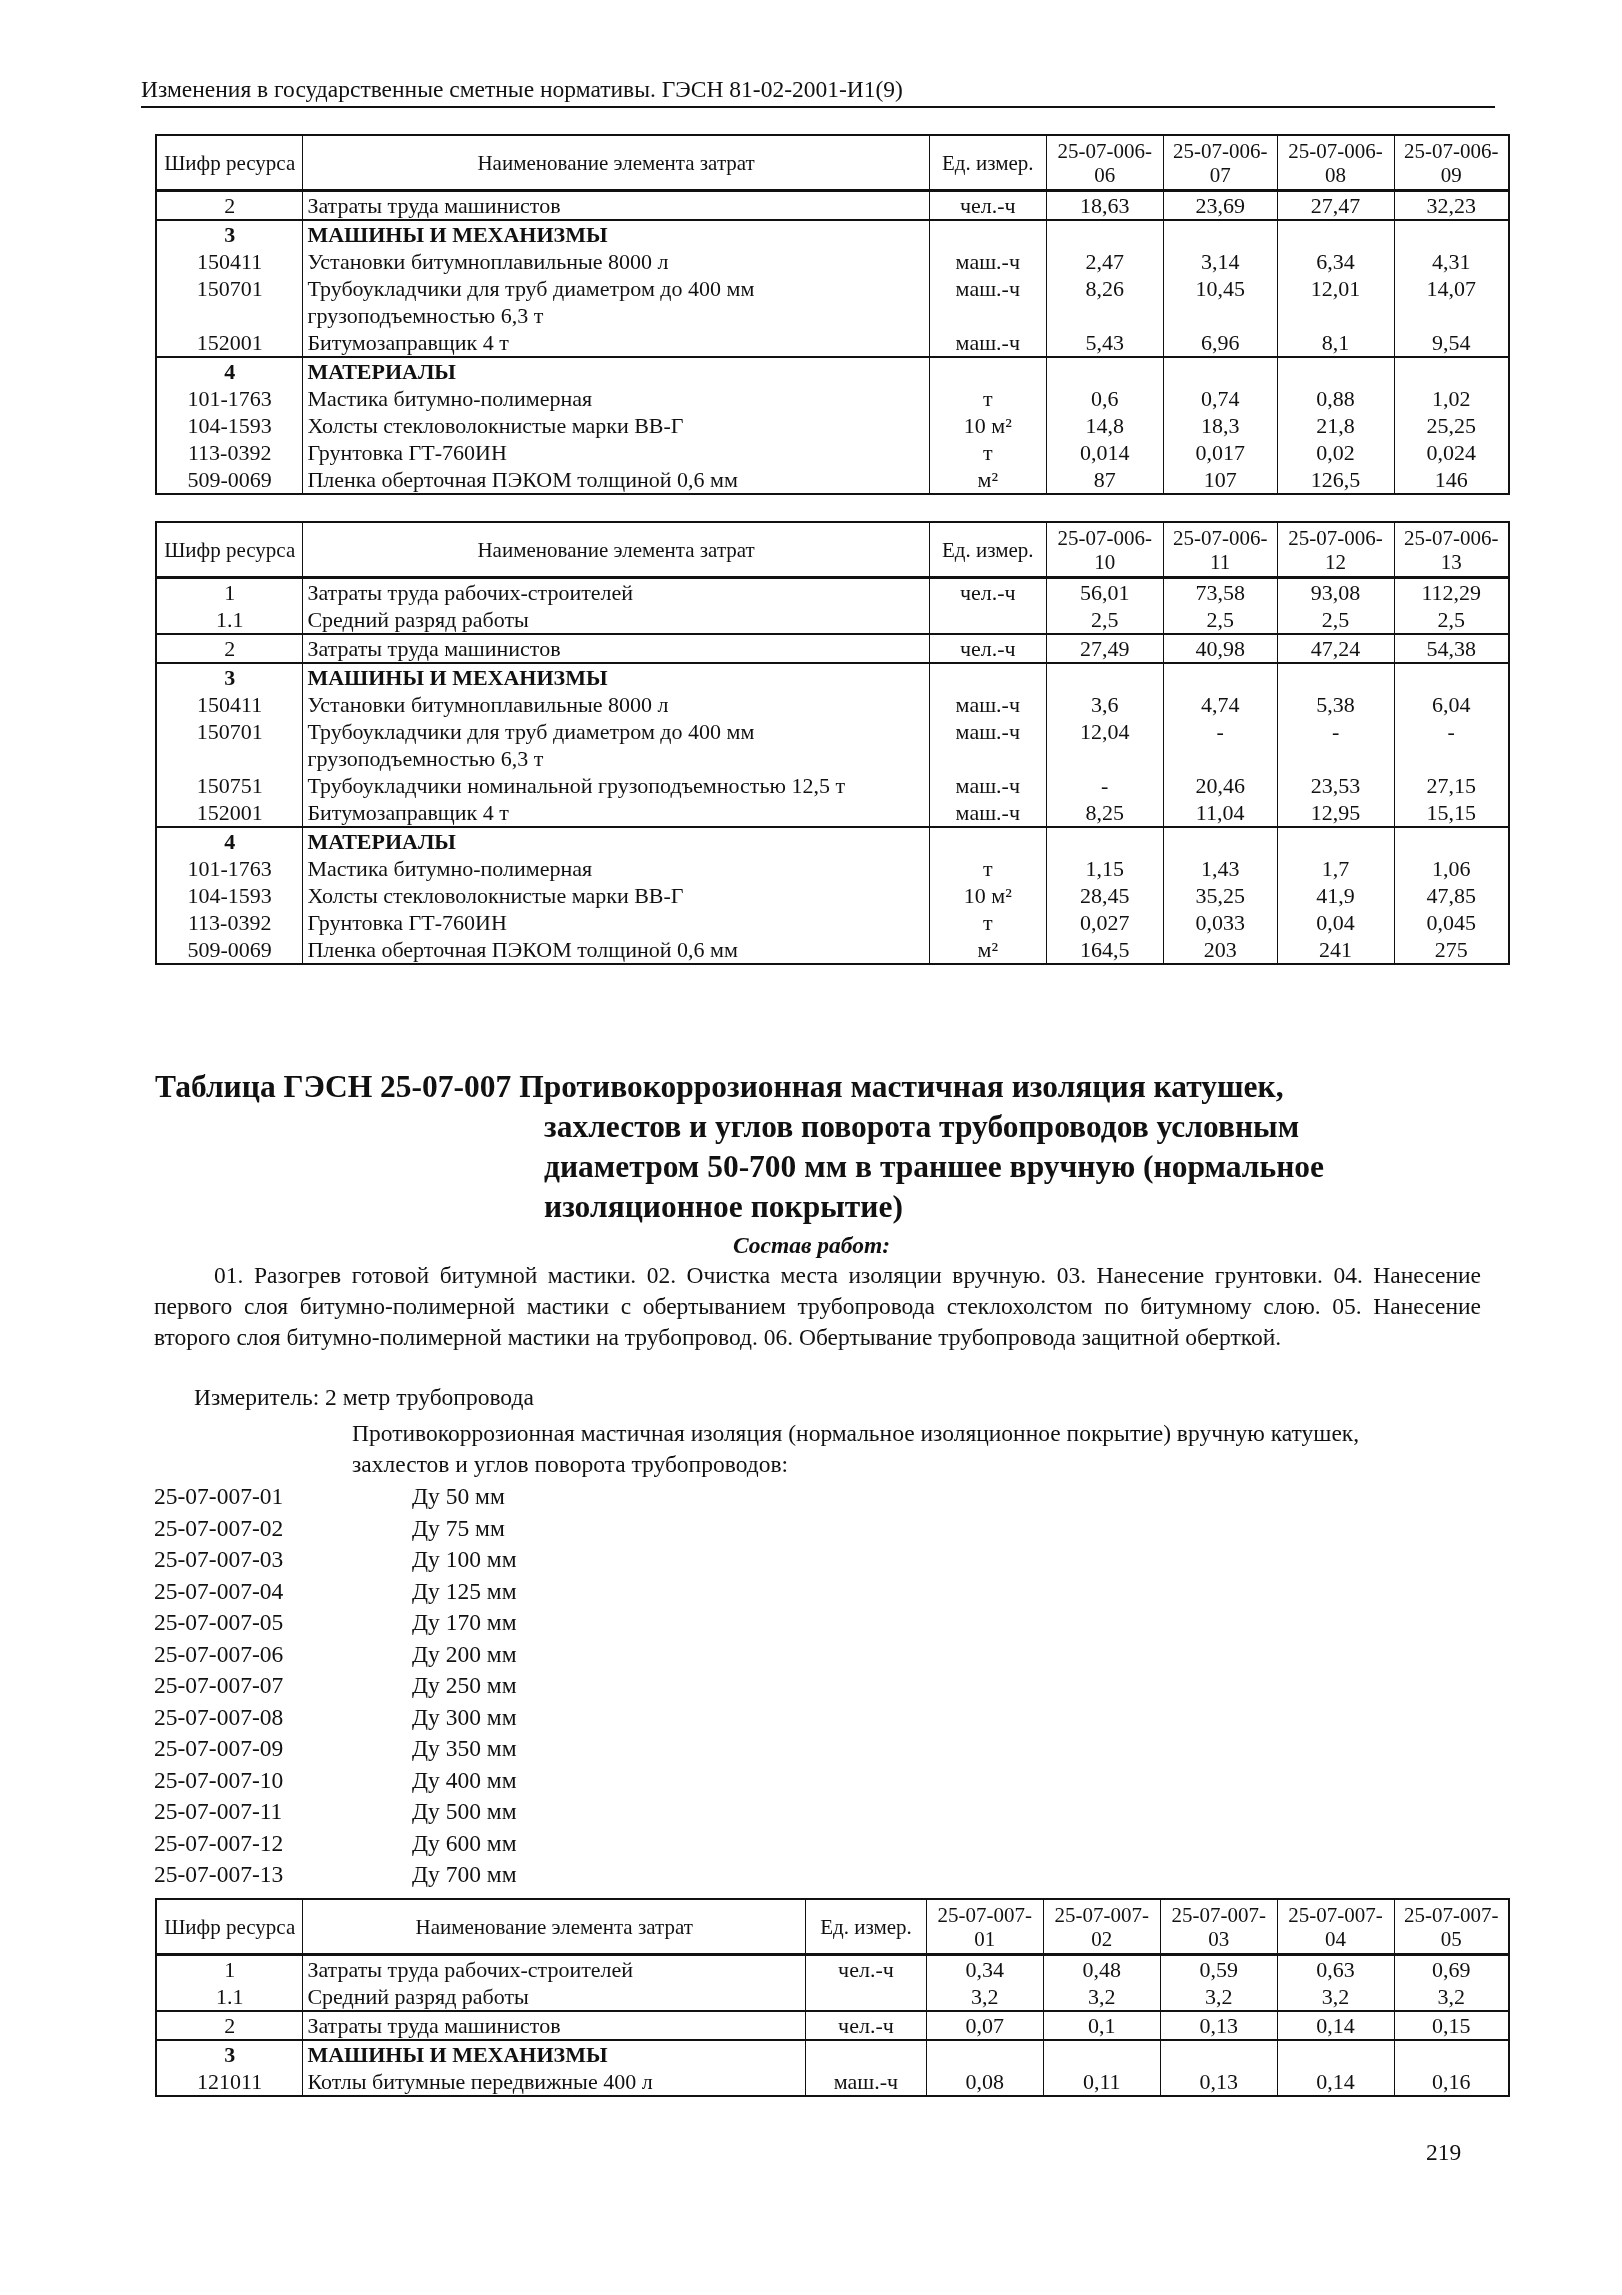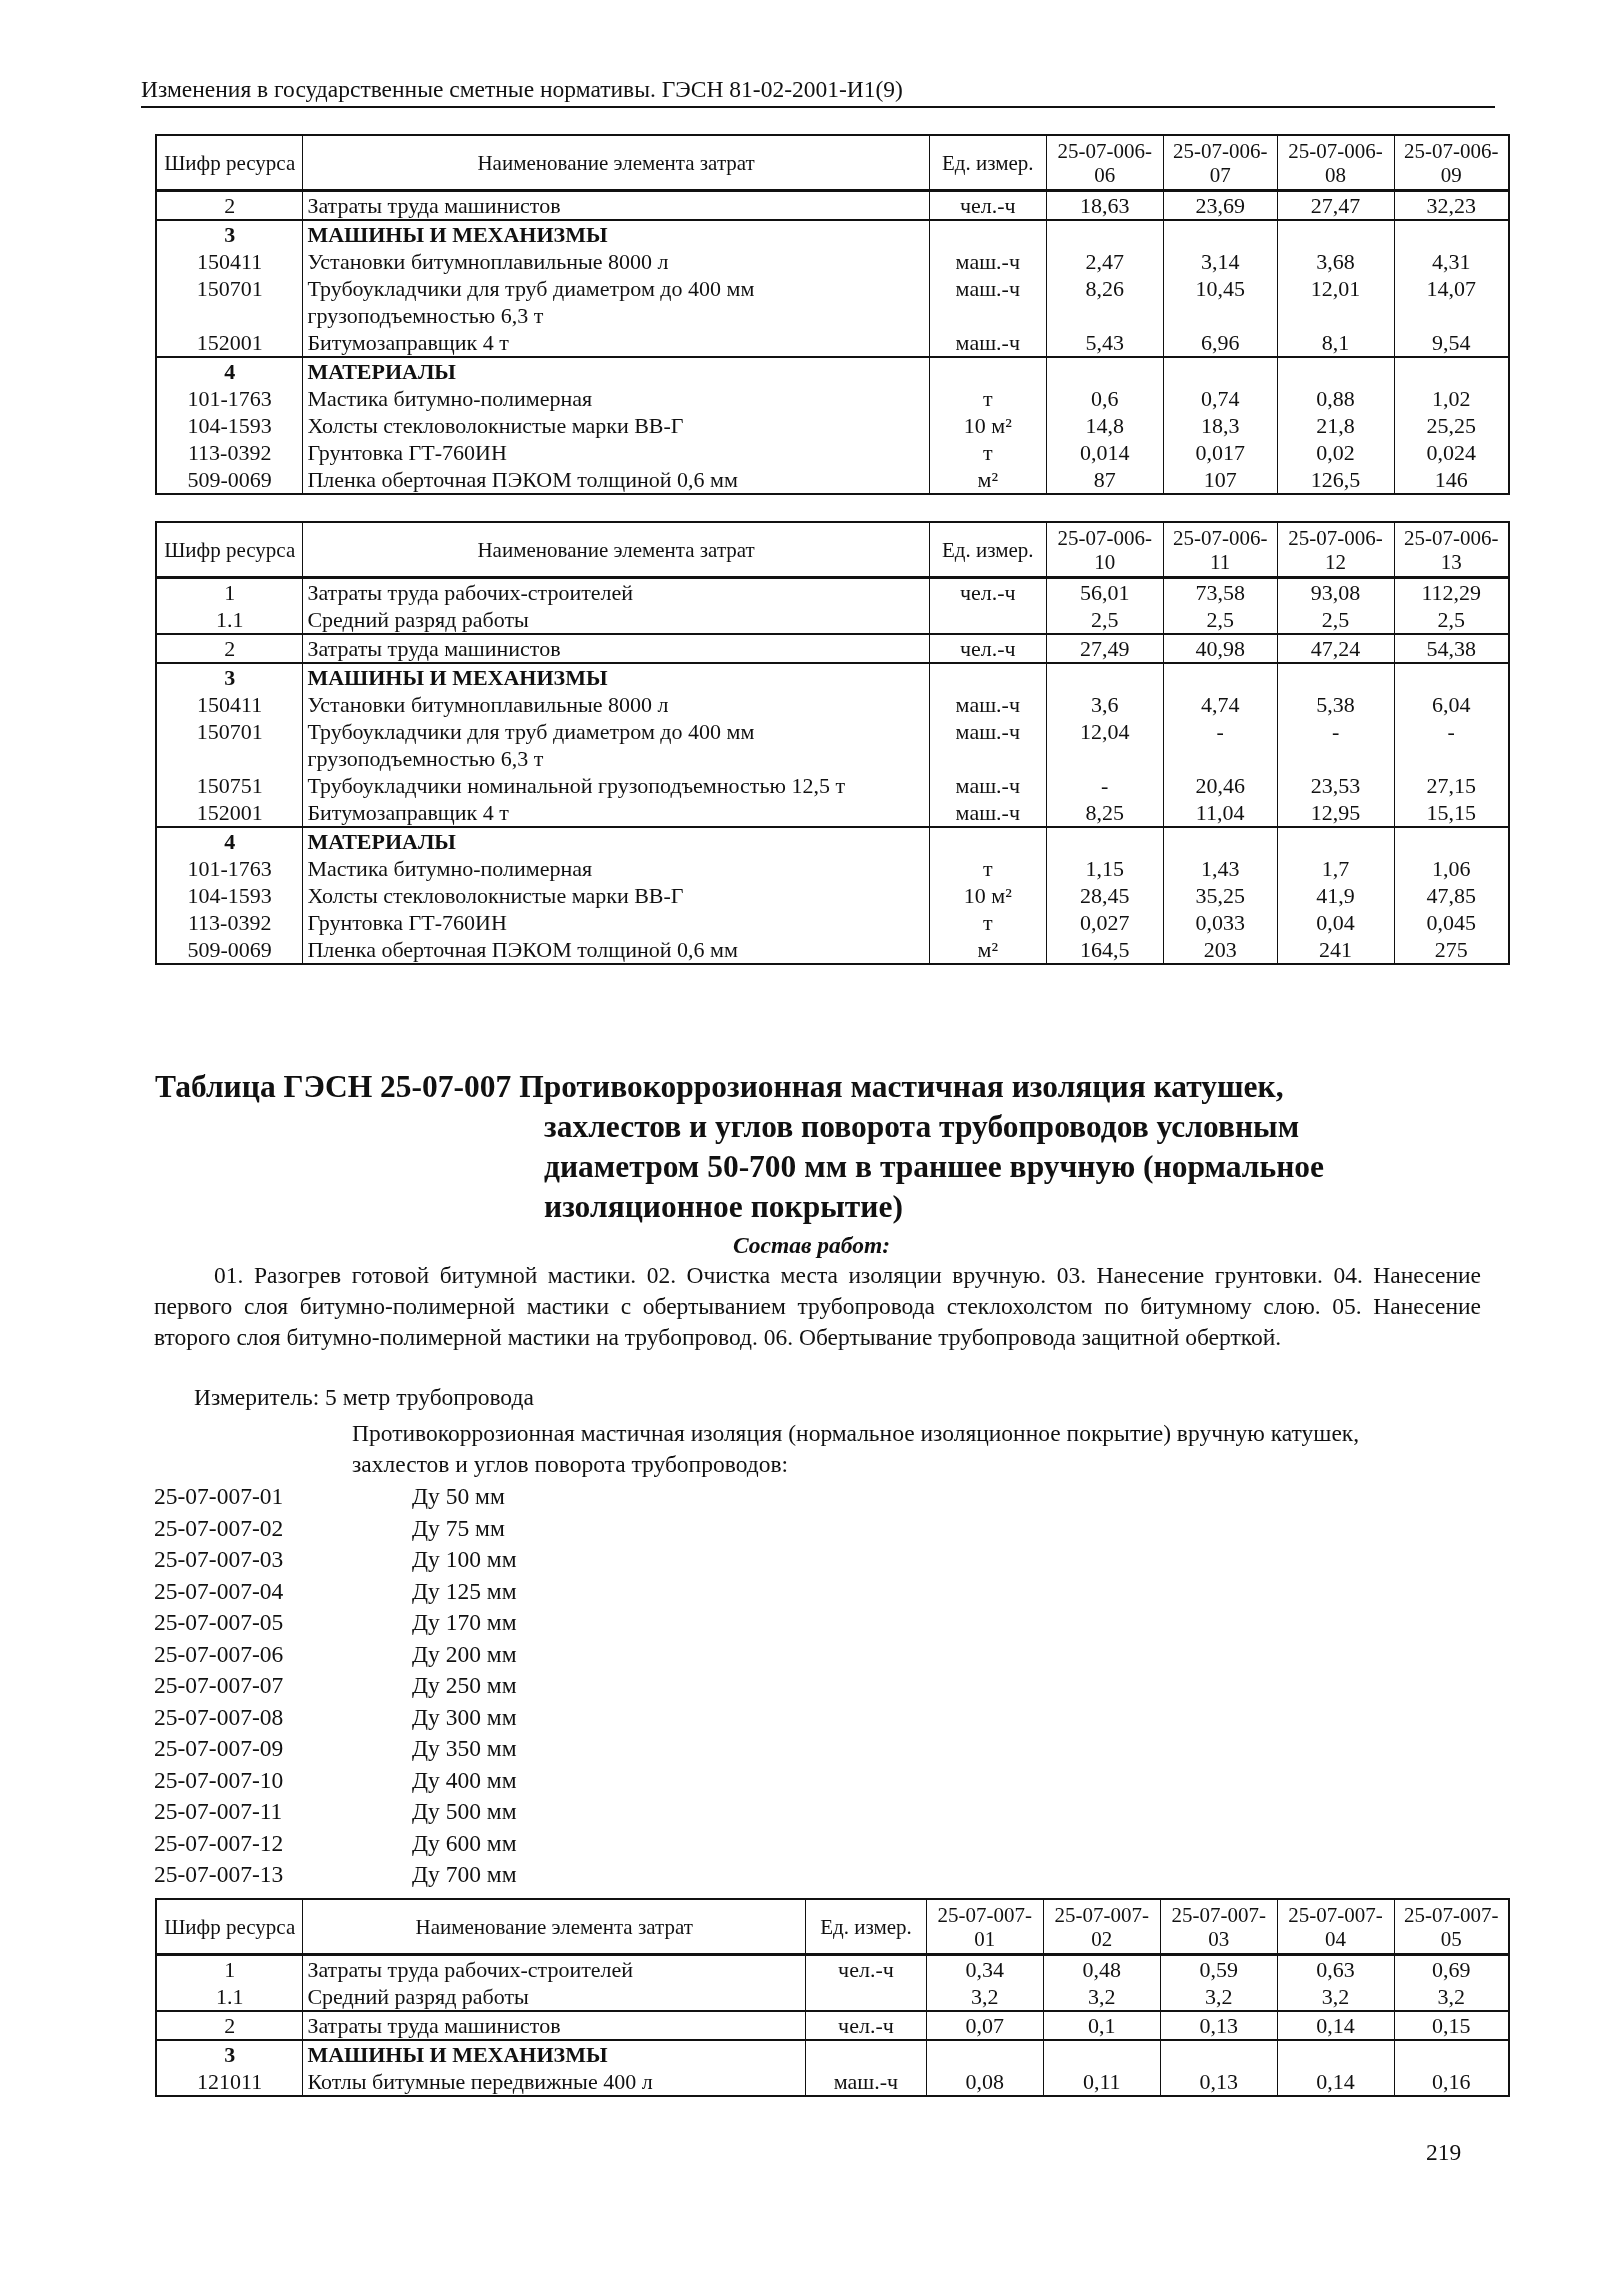--- a/index.html
+++ b/index.html
@@ -77,21 +77,21 @@
         <td class="val"></td>
         <td class="val"></td>
         <td class="val"></td>
       </tr>
       <tr>
         <td class="code">150411</td>
         <td class="name">Установки битумноплавильные 8000 л</td>
         <td class="unit">маш.-ч</td>
         <td class="val">2,47</td>
         <td class="val">3,14</td>
-        <td class="val">3,68</td>
+        <td class="val">6,34</td>
         <td class="val">4,31</td>
       </tr>
       <tr>
         <td class="code">150701</td>
         <td class="name">Трубоукладчики для труб диаметром до 400 мм грузоподъемностью 6,3 т</td>
         <td class="unit">маш.-ч</td>
         <td class="val">8,26</td>
         <td class="val">10,45</td>
         <td class="val">12,01</td>
         <td class="val">14,07</td>
@@ -297,21 +297,21 @@
 <div class="section-title">
   <span class="lead">Таблица ГЭСН 25-07-007</span>
   <span>Противокоррозионная мастичная изоляция катушек,</span>
   <span class="cont">захлестов и углов поворота трубопроводов условным</span>
   <span class="cont">диаметром 50-700 мм в траншее вручную (нормальное</span>
   <span class="cont">изоляционное покрытие)</span>
 </div>
 
 <div class="subhead">Состав работ:</div>
 <div class="para p1">01. Разогрев готовой битумной мастики. 02. Очистка места изоляции вручную. 03. Нанесение грунтовки. 04. Нанесение первого слоя битумно-полимерной мастики с обертыванием трубопровода стеклохолстом по битумному слою. 05. Нанесение второго слоя битумно-полимерной мастики на трубопровод. 06. Обертывание трубопровода защитной оберткой.</div>
-<div class="meter">Измеритель: 5 метр трубопровода</div>
+<div class="meter">Измеритель: 2 метр трубопровода</div>
 <div class="intro">Противокоррозионная мастичная изоляция (нормальное изоляционное покрытие) вручную катушек, захлестов и углов поворота трубопроводов:</div>
 <div class="codes">
     <div class="row">
       <span class="c">25-07-007-01</span>
       <span>Ду 50 мм</span>
     </div>
     <div class="row">
       <span class="c">25-07-007-02</span>
       <span>Ду 75 мм</span>
     </div>

